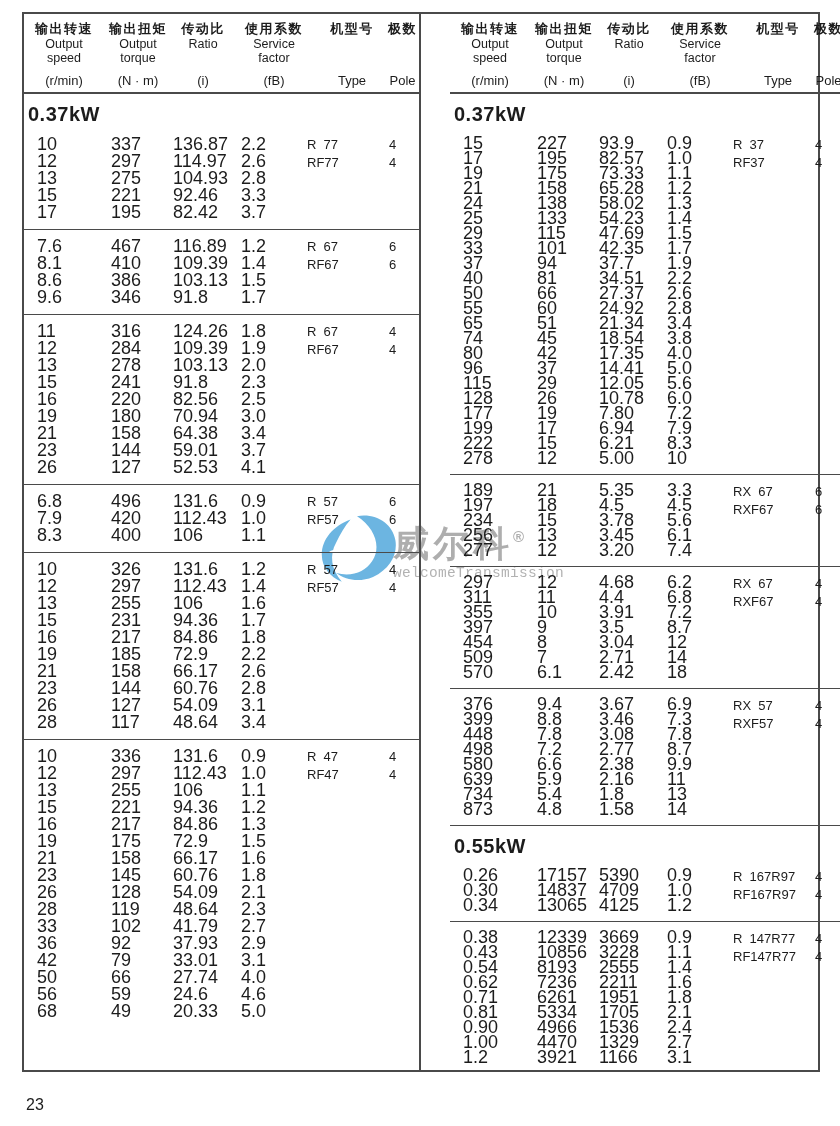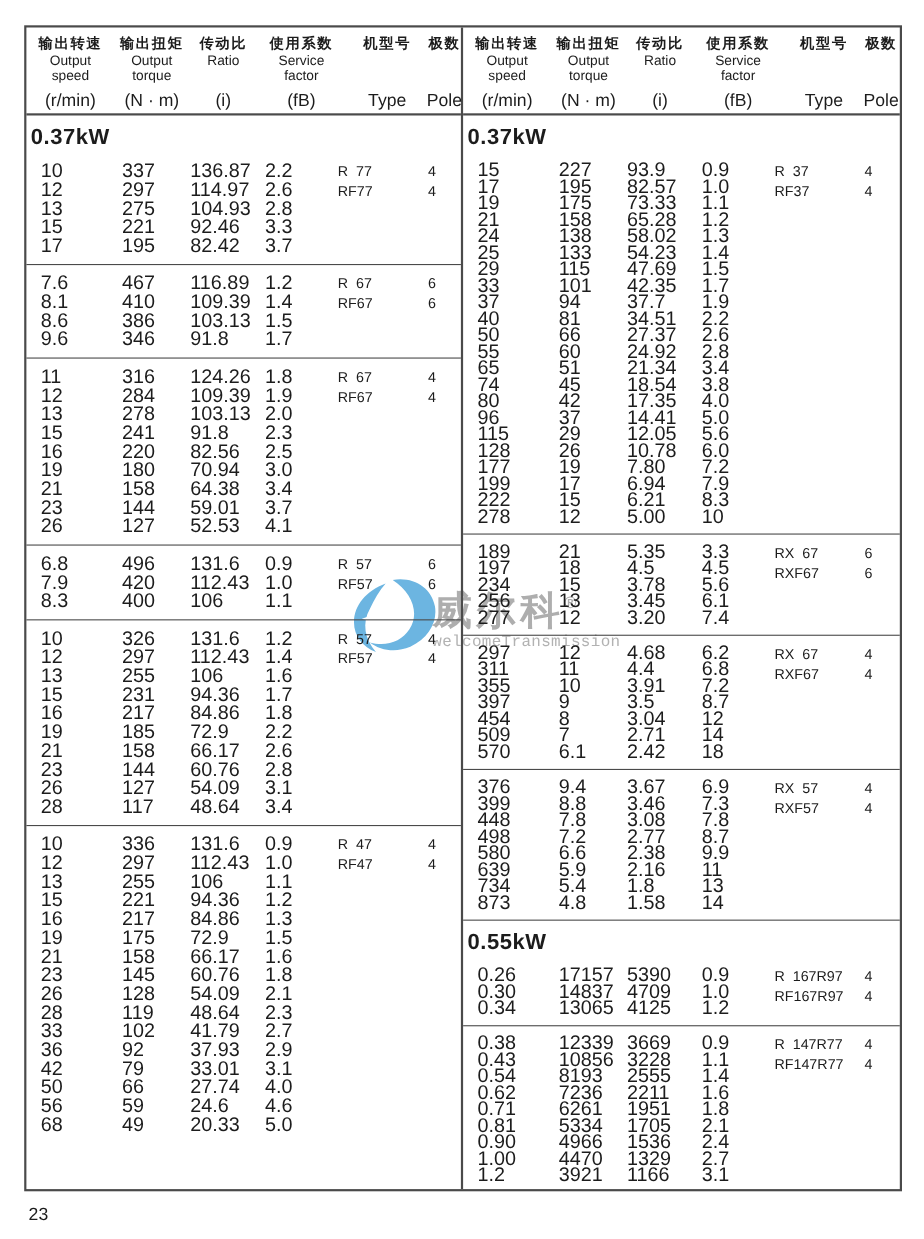--- a/index.html
+++ b/index.html
@@ -9,42 +9,43 @@
     --watermark-gray:#a3a3a3;
   }
   html,body{margin:0;padding:0;}
   body{
     width:840px;height:1126px;position:relative;
     background:#ffffff;color:var(--text);
     font-family:"Liberation Sans", sans-serif;
     overflow:hidden;
   }
   .table-frame{
-    position:absolute;left:22px;top:23px;width:794px;height:1056px;
+    position:absolute;left:22px;top:12px;width:794px;height:1056px;
     border:2px solid var(--border);
     display:flex;
+    gap:29px;
   }
   .half{
     width:50%;height:100%;box-sizing:border-box;
     position:relative;z-index:2;
   }
   .half[data-side="left"]{border-right:2px solid var(--border);}
   
   .col-header{
     height:80px;box-sizing:border-box;
     border-bottom:2px solid var(--border);
     display:grid;
     grid-template-columns:76px 72px 58px 84px 72px 1fr;
     padding:6px 2px 4px 2px;
   }
   .hc{display:flex;flex-direction:column;align-items:center;text-align:center;}
   .hc .zh{font-size:13px;font-weight:bold;letter-spacing:1.5px;white-space:nowrap;}
   .hc .mid{flex:1;display:flex;flex-direction:column;}
   .hc .enline{font-size:12.5px;line-height:13.5px;}
-  .hc .unit{font-size:16px;line-height:14px;white-space:nowrap;text-align:center;}
+  .hc .unit{font-size:13px;line-height:14px;white-space:nowrap;text-align:center;}
   
   .section + .section{border-top:1.5px solid var(--border);}
   .sec-title{font-size:20px;font-weight:bold;padding:9px 0 2px 4px;letter-spacing:0.5px;}
   .block{display:flex;padding:8px 0;}
   .block + .block{border-top:1.5px solid var(--border);}
   .nums{
     display:grid;grid-template-columns:74px 62px 68px 46px;
     padding-left:13px;font-size:18px;line-height:17px;
     align-content:center;
   }

